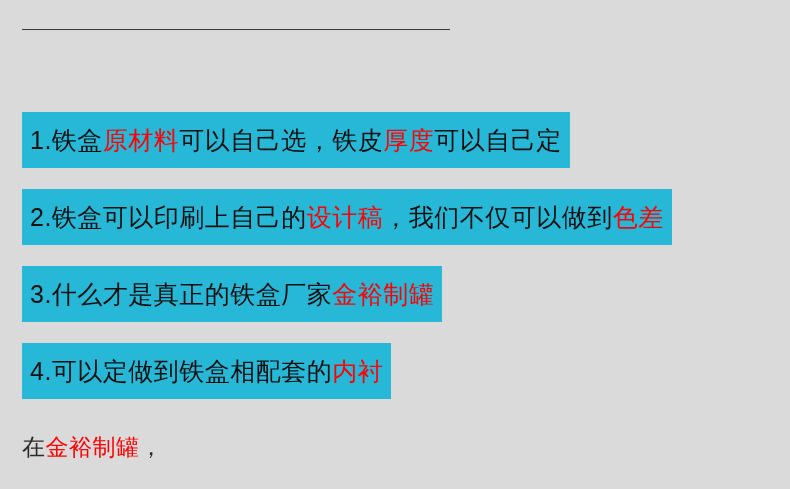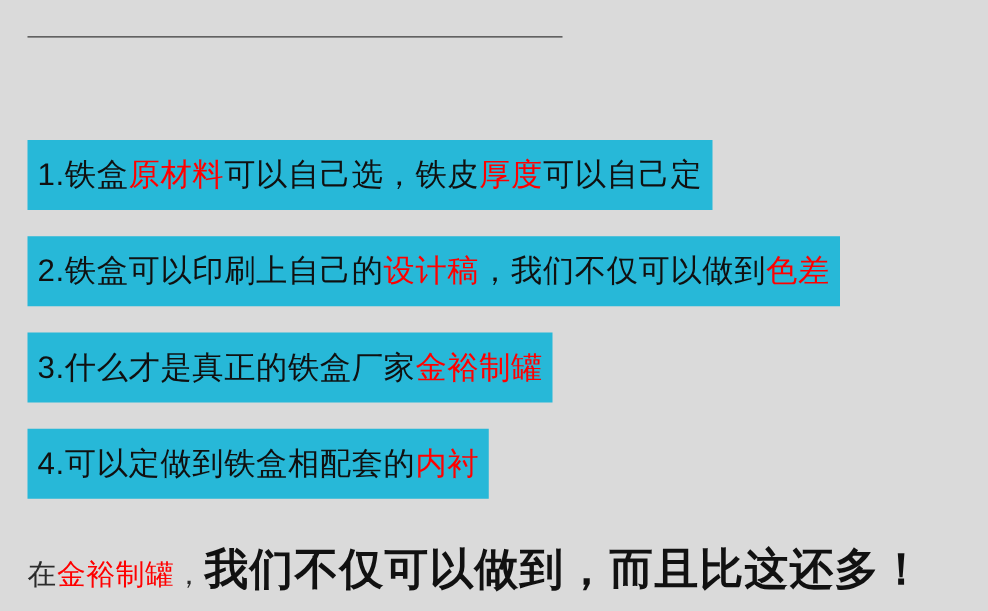--- a/index.html
+++ b/index.html
@@ -132,16 +132,15 @@
     <div class="bar">
       <span class="bar-text"><span>4.</span><span>可以定做到铁盒相配套的</span><span class="hl">内衬</span></span>
     </div>
 
   </div>
 
   <div class="footer">
     <span class="footer-small">在</span>
       <span class="footer-brand">金裕制罐</span>
       <span class="footer-comma-small">，</span>
-      <span class="footer-large">我们不仅可以做到，而且比这还多！</span>
   </div>
 
 </div>
 
 </body></html>

